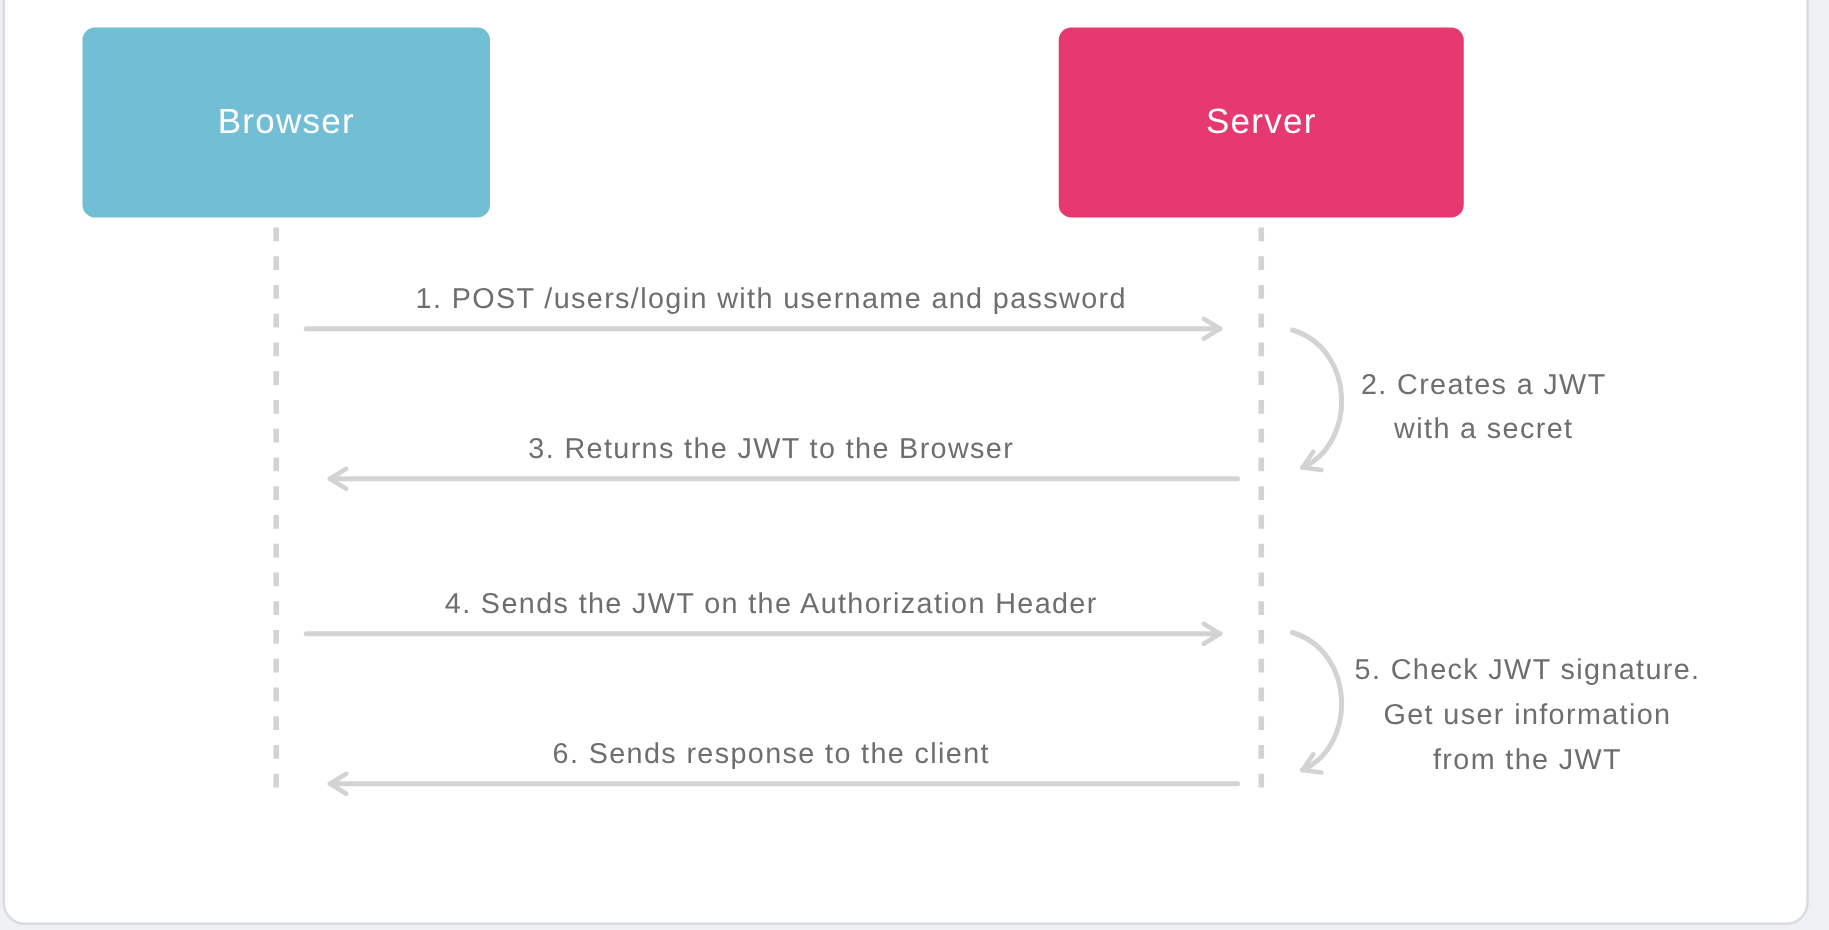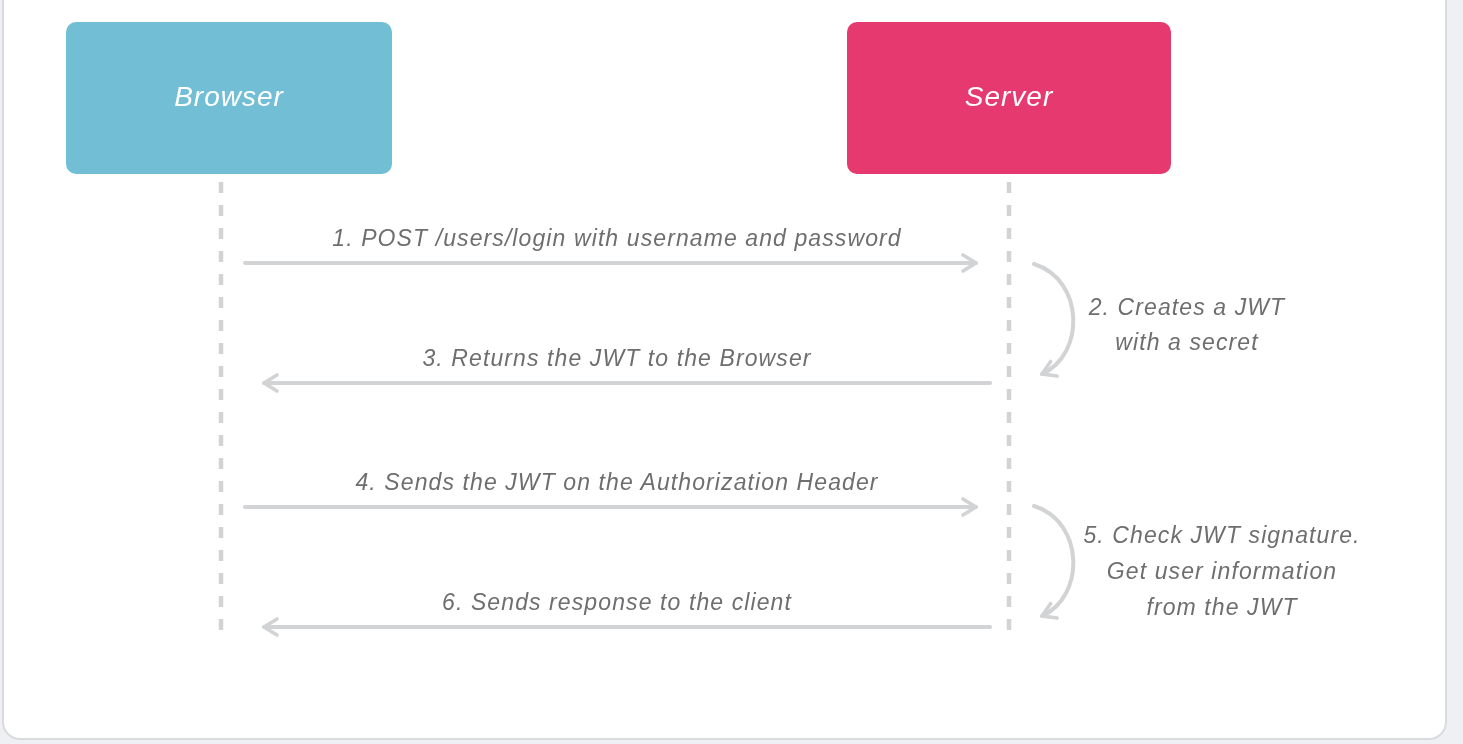--- a/index.html
+++ b/index.html
@@ -8,21 +8,20 @@
     width: 1463px;
     height: 744px;
     overflow: hidden;
     background: #eef0f4;
     font-family: "Liberation Sans", sans-serif;
   }
   .stage {
     position: relative;
     width: 1463px;
     height: 736px;
-    font-style: italic;
   }
   .card {
     position: absolute;
     left: 2px;
     top: -26px;
     width: 1445px;
     height: 766px;
     box-sizing: border-box;
     background: #ffffff;
     border: 2px solid #dadbdf;

